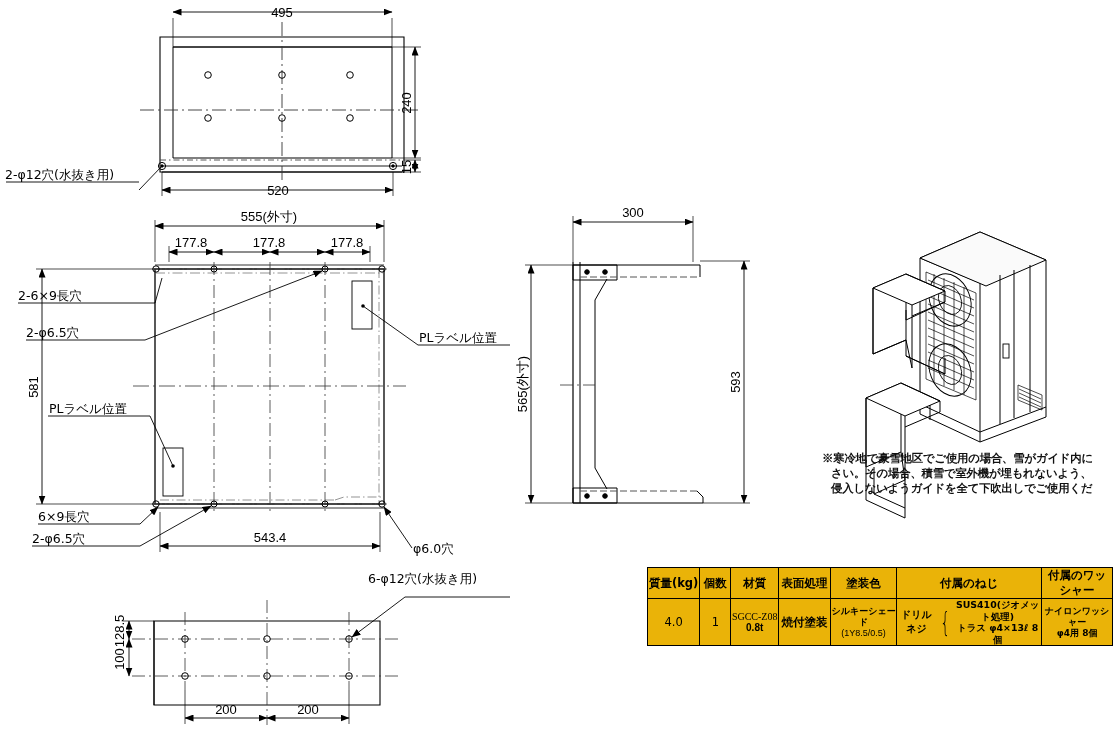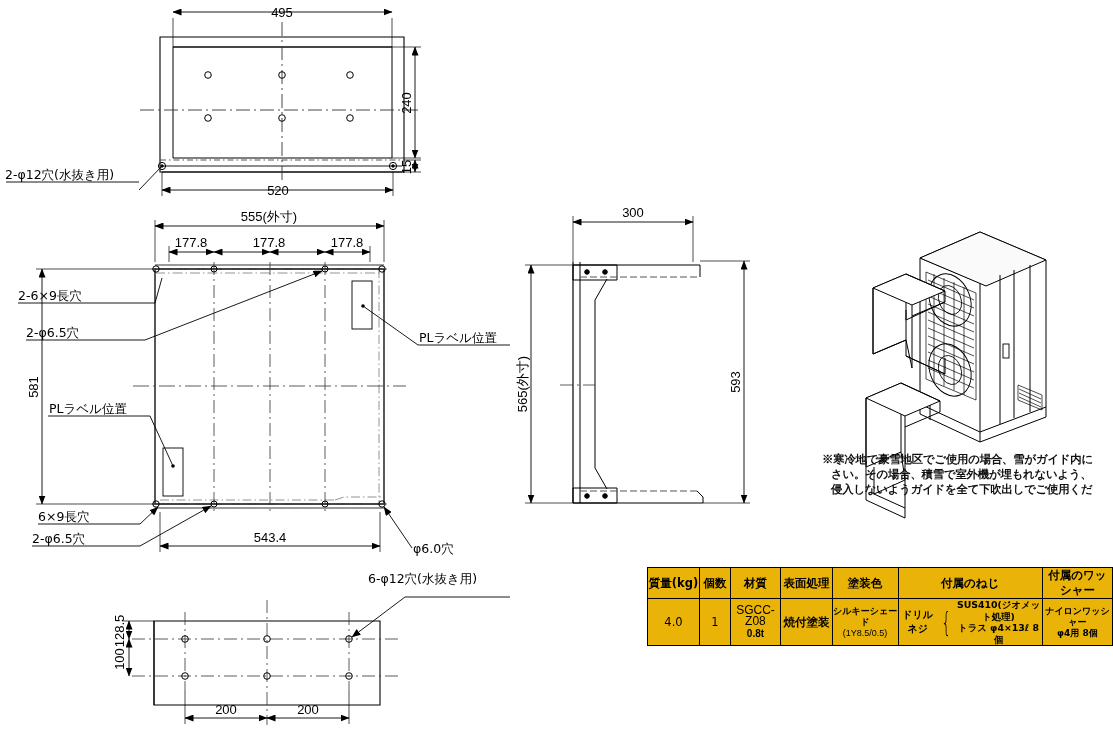--- a/index.html
+++ b/index.html
@@ -10,21 +10,21 @@
     overflow:hidden;
     position:relative;
   }
   #root{position:relative;width:1113px;height:595px;}
   svg{position:absolute;left:0;top:0;width:1113px;height:736px;}
   .dimtext{font-size:13px;fill:#000;font-family:"Liberation Sans",sans-serif;}
   .jptext{font-size:12.5px;fill:#000;font-family:"DejaVu Sans",sans-serif;}
   
   .note{
     position:absolute;left:822px;top:452px;width:288px;
-    font-family:Liberation Sans, sans-serif;
+    font-family:Liberation Mono, monospace;
     font-size:11.4px;line-height:15.2px;font-weight:bold;
     letter-spacing:-0.2px;
     color:#111;
   }
   .note div{white-space:nowrap;}
   .note .ind{padding-left:9px;}
   
   .spec-table{
     position:absolute;left:647px;top:567px;
     border-collapse:collapse;
@@ -420,21 +420,21 @@
         <th style="width:74px">塗装色</th>
         <th style="width:170px">付属のねじ</th>
         <th style="width:94px">付属のワッシャー</th>
       </tr>
     </thead>
     <tbody>
       <tr>
         <td class="num">4.0</td>
         <td class="num">1</td>
         <td>
-          <span class="sm" style="font-family:Liberation Sans, sans-serif;font-weight:normal;font-size:12px">SGCC-Z08</span>
+          <span class="sm" style="font-family:Liberation Serif, serif;font-weight:normal;font-size:10px">SGCC-Z08</span>
           <span class="sm" style="font-family:'Liberation Sans',sans-serif;font-weight:bold;font-size:10px">0.8t</span>
         </td>
         <td style="font-size:11.5px;font-weight:bold">焼付塗装</td>
         <td>
           <span class="sm2">シルキーシェード</span>
           <span class="sm2" style="font-family:'Liberation Sans',sans-serif;font-weight:normal">(1Y8.5/0.5)</span>
         </td>
         <td>
           <div class="screwcell">
             <span class="lbl">ドリルネジ</span>

